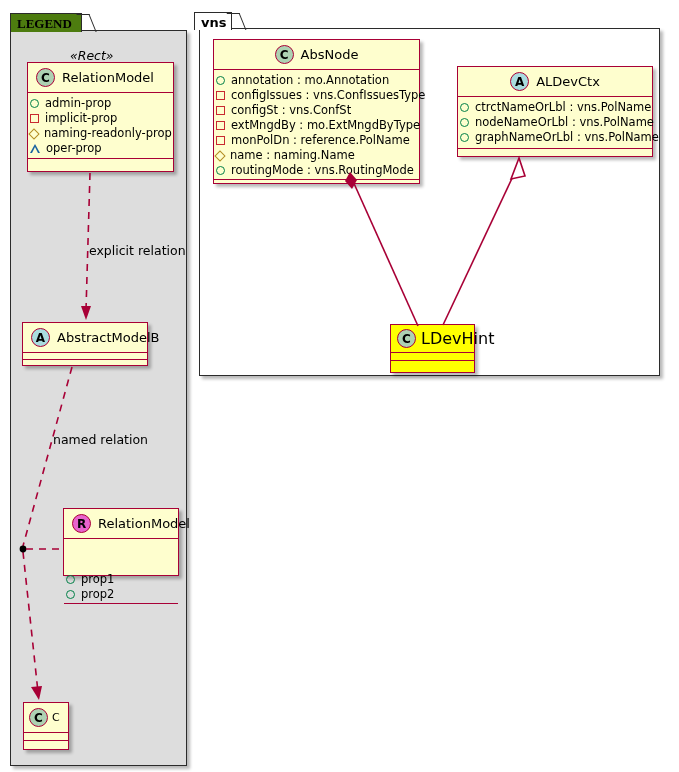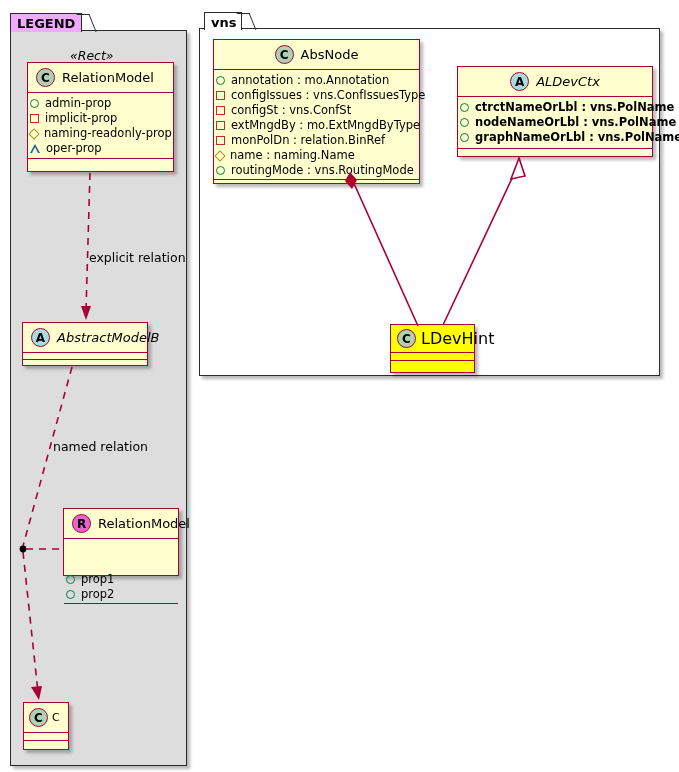--- a/index.html
+++ b/index.html
@@ -42,23 +42,23 @@
     right: -12px;
     width: 13px;
     height: 100%;
     border-right: 1.5px solid #2b2b2b;
     transform: skewX(22deg);
     border-top: 1.5px solid #2b2b2b;
     box-sizing: border-box;
   }
 
   #legend-pkg   { left: 10px;  top: 30px;  width: 177px; height: 736px; background: #dddddd; }
-  #legend-tab   { left: 10px;  top: 13px;  width: 72px;  height: 19px;  background: #f0abfc; }
+  #legend-tab   { left: 10px;  top: 13px;  width: 72px;  height: 19px;  background: #4d7c0f; font-family: Liberation Serif, serif; }
   #vns-pkg      { left: 199px; top: 28px;  width: 461px; height: 348px; background: #ffffff; }
-  #vns-tab      { left: 204px; top: 12px;  width: 38px;  height: 18px;  background: #ffffff; }
+  #vns-tab      { left: 194px; top: 12px;  width: 38px;  height: 18px;  background: #ffffff; }
 
   
   .cls {
     position: absolute;
     box-sizing: border-box;
     border: 1.5px solid #a80036;
     background: #fefece;
     box-shadow: 3px 3px 3px rgba(0,0,0,0.28);
   }
   .cls.highlight { background: #ffff00; }
@@ -69,21 +69,21 @@
     display: flex;
     align-items: center;
     justify-content: center;
     gap: 7px;
     padding: 5px 8px;
     font-size: 13px;
     color: #000000;
     white-space: nowrap;
   }
   .cls-title.left { justify-content: flex-start; }
-  .cls-title .name.italic { font-style: italic; }
+  .cls-title .name.italic { }
 
   .circ {
     width: 17px; height: 17px;
     border-radius: 50%;
     display: inline-flex;
     align-items: center;
     justify-content: center;
     font-size: 12px;
     font-weight: bold;
     flex: 0 0 auto;
@@ -161,21 +161,20 @@
     font-style: italic;
     color: #000;
     white-space: nowrap;
   }
 
   .edge-label {
     position: absolute;
     font-size: 12.5px;
     color: #000;
     white-space: nowrap;
-    margin-top: 7px;
   }
 
   svg.links {
     position: absolute;
     left: 0; top: 0;
     width: 679px;
     height: 772px;
     pointer-events: none;
   }
 </style>
@@ -280,40 +279,40 @@
       <div class="attr">
         <span class="vis square"></span>
         <span>configSt : vns.ConfSt</span>
       </div>
       <div class="attr">
         <span class="vis square"></span>
         <span>extMngdBy : mo.ExtMngdByType</span>
       </div>
       <div class="attr">
         <span class="vis square"></span>
-        <span>monPolDn : relation.BinRef</span>
+        <span>monPolDn : reference.PolName</span>
       </div>
       <div class="attr">
         <span class="vis diamond"></span>
         <span>name : naming.Name</span>
       </div>
       <div class="attr">
         <span class="vis circle"></span>
         <span>routingMode : vns.RoutingMode</span>
       </div>
     </div>
     <div class="cls-ops"></div>
   </div>
 
   <div class="cls" id="cls-ALDevCtx" style="left:457px; top:66px; width:196px; height:91px;">
     <div class="cls-title">
       <span class="circ a">A</span>
       <span class="name italic">ALDevCtx</span>
     </div>
-    <div class="cls-attrs" style="height:52px;font-weight:bold;">
+    <div class="cls-attrs" style="height:52px;">
       <div class="attr">
         <span class="vis circle"></span>
         <span>ctrctNameOrLbl : vns.PolName</span>
       </div>
       <div class="attr">
         <span class="vis circle"></span>
         <span>nodeNameOrLbl : vns.PolName</span>
       </div>
       <div class="attr">
         <span class="vis circle"></span>

